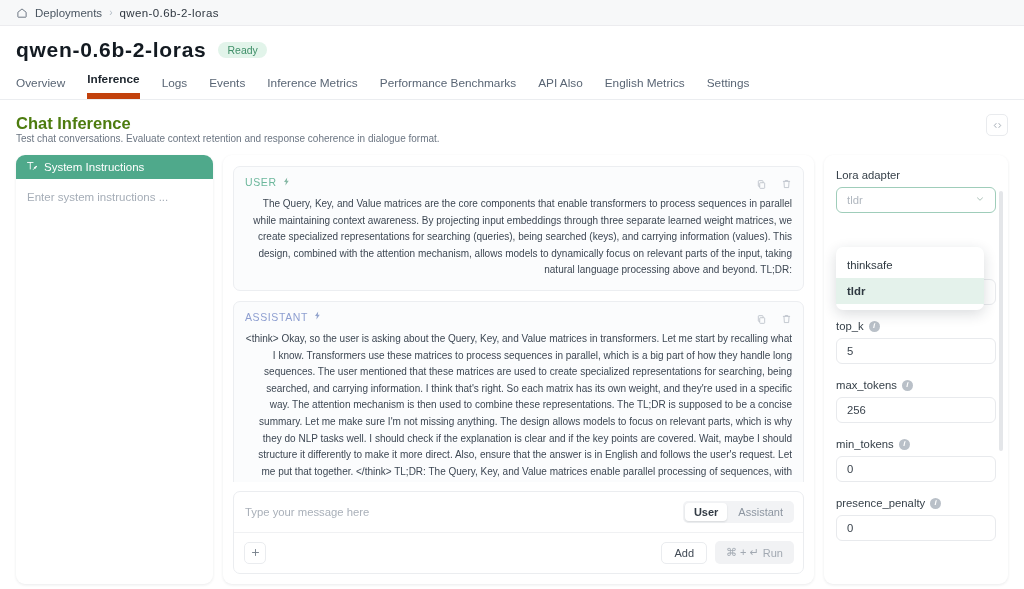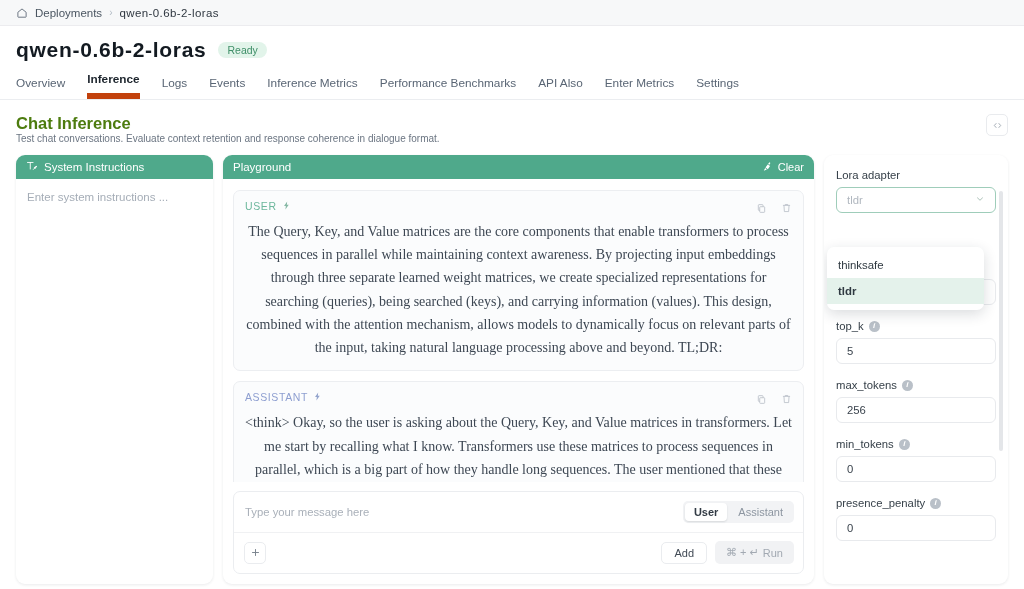--- a/index.html
+++ b/index.html
@@ -152,25 +152,24 @@
     letter-spacing: .6px;
     font-weight: 400;
   }
   .role-user { color: #6cb79c; }
   .role-assistant { color: #8d9ed0; }
   .bolt { color: #9bb0c6; font-size: 10px; }
   .role-user + .bolt { color: #86b8a5; }
   .msg-actions { margin-left: auto; display: flex; gap: 14px; color: #b9bfc7; }
   .ico-btn { cursor: pointer; width: 11px; height: 12px; display:block; }
   .msg-text {
-    font-size: 14px;
+    font-size: 10px;
     line-height: 1.66;
     color: #3d4753;
-    text-align: center;
-    font-family: Liberation Serif, serif;
+    text-align: right;
   }
 
   
   .composer {
     margin: 9px 10px 10px 10px;
     border: 1px solid #ebedf0;
     border-radius: 7px;
     background: #fff;
     flex: none;
   }
@@ -263,21 +262,21 @@
   }
   .p-select {
     border: 1px solid #9fcdba;
     color: #b0b7bf;
     justify-content: space-between;
     margin-bottom: 6px;
   }
   .chev { color: #9fb8ae; font-size: 9px; }
   .dropdown {
     position: absolute;
-    left: 3px; right: 24px;
+    left: 12px; right: 24px;
     top: 92px;
     background: #fff;
     border-radius: 7px;
     box-shadow: 0 4px 14px rgba(25,35,50,.16);
     padding: 5px 0 6px 0;
     z-index: 5;
   }
   .dd-item {
     font-size: 11.4px;
     padding: 7px 11px;
@@ -314,21 +313,21 @@
 </div>
 
 <div class="tabs">
   <div class="tab">Overview</div>
   <div class="tab active">Inference</div>
   <div class="tab">Logs</div>
   <div class="tab">Events</div>
   <div class="tab">Inference Metrics</div>
   <div class="tab">Performance Benchmarks</div>
   <div class="tab">API Also</div>
-  <div class="tab">Enter Metrics</div>
+  <div class="tab">English Metrics</div>
   <div class="tab">Settings</div>
 </div>
 
 <div class="section-head">
   <div class="section-title">Chat Inference</div>
   <div class="section-sub">Test chat conversations. Evaluate context retention and response coherence in dialogue format.</div>
   <div class="code-btn">
     <svg viewBox="0 0 20 20" width="11" height="11" fill="none" stroke="#9aa3ad" stroke-width="1.6" stroke-linecap="round" stroke-linejoin="round">
       <path d="M7.4 6.4 4.2 10l3.2 3.6M12.6 6.4 15.8 10l-3.2 3.6"></path>
     </svg>
@@ -347,32 +346,20 @@
         </svg>
       </span>
       <span>System Instructions</span>
     </div>
     <div class="sys-body">
       <div class="sys-placeholder">Enter system instructions ...</div>
     </div>
   </div>
 
   <div class="panel col-play">
-    <div class="panel-head">
-      <span>Playground</span>
-      <span class="spacer"></span>
-      <span class="head-action">
-        <span>
-          <svg viewBox="0 0 16 16" width="11" height="11" fill="#ffffff">
-            <path d="M10.6 1.8 8.9 4.2l1.7 1.2 1.7-2.4zM8.3 5 5.1 9.6l3.4 2.4 3.2-4.6zM4.6 10.3 2.6 14l4.4-1.5z"></path>
-          </svg>
-        </span>
-        <span>Clear</span>
-      </span>
-    </div>
 
     <div class="play-body">
 
       <div class="msg">
         <div class="msg-head">
           <span class="msg-role role-user">USER</span>
           <span class="bolt">
             <svg viewBox="0 0 16 16" width="9" height="9" fill="#86b8a5">
                 <path d="M9.2 1 3.6 9h3.3l-.9 6 6-8.4H8.6z"></path>
               </svg>

